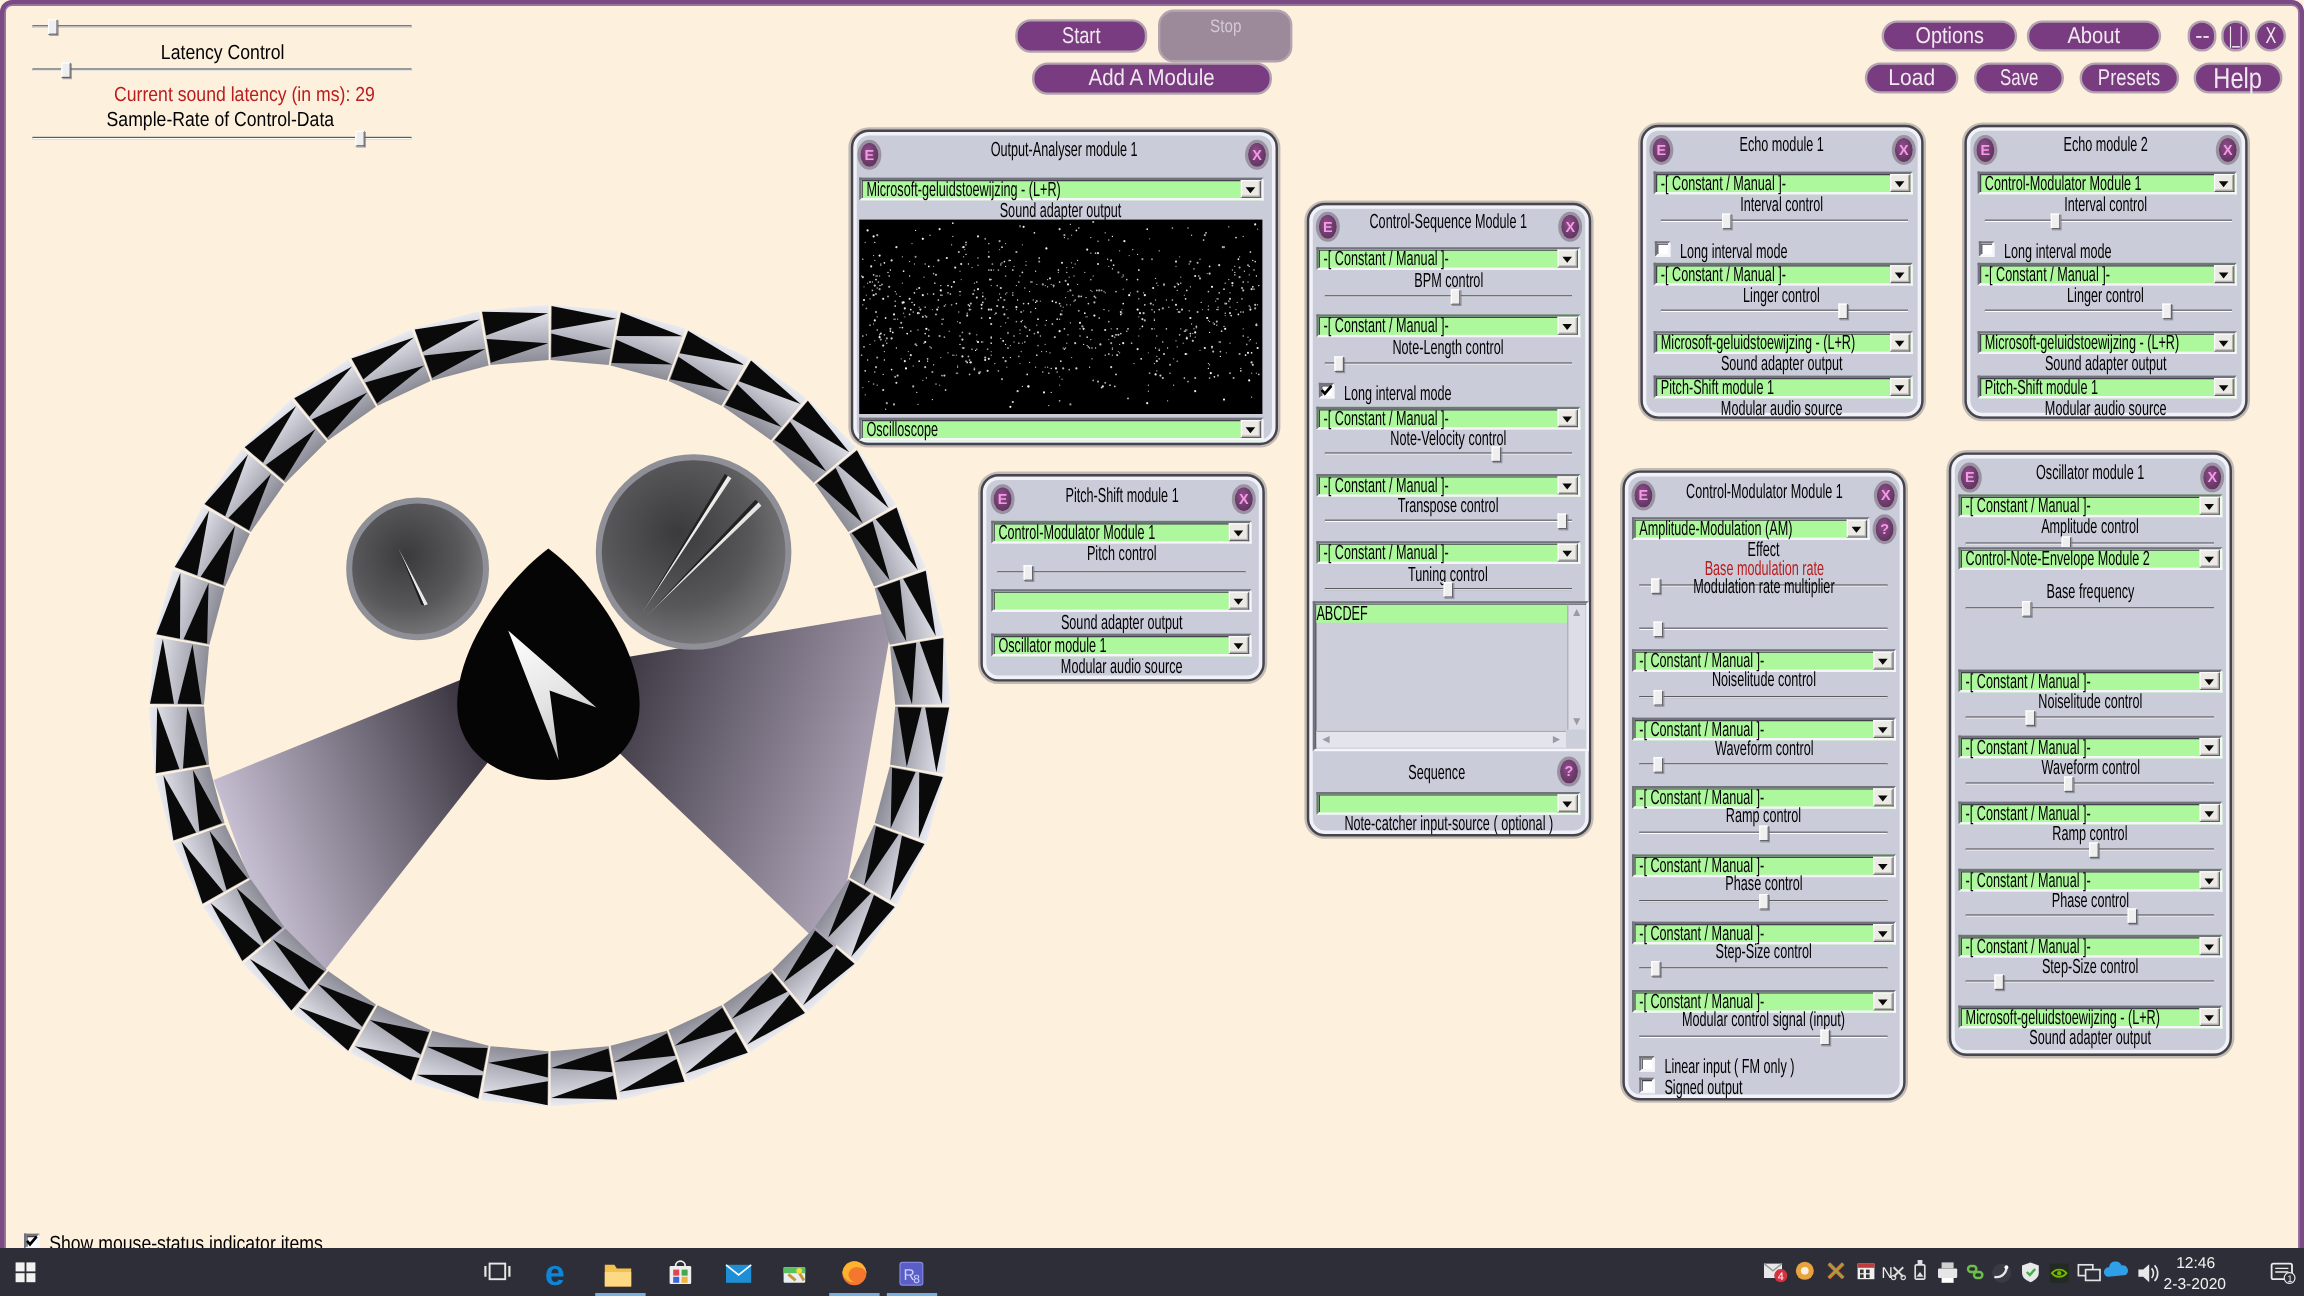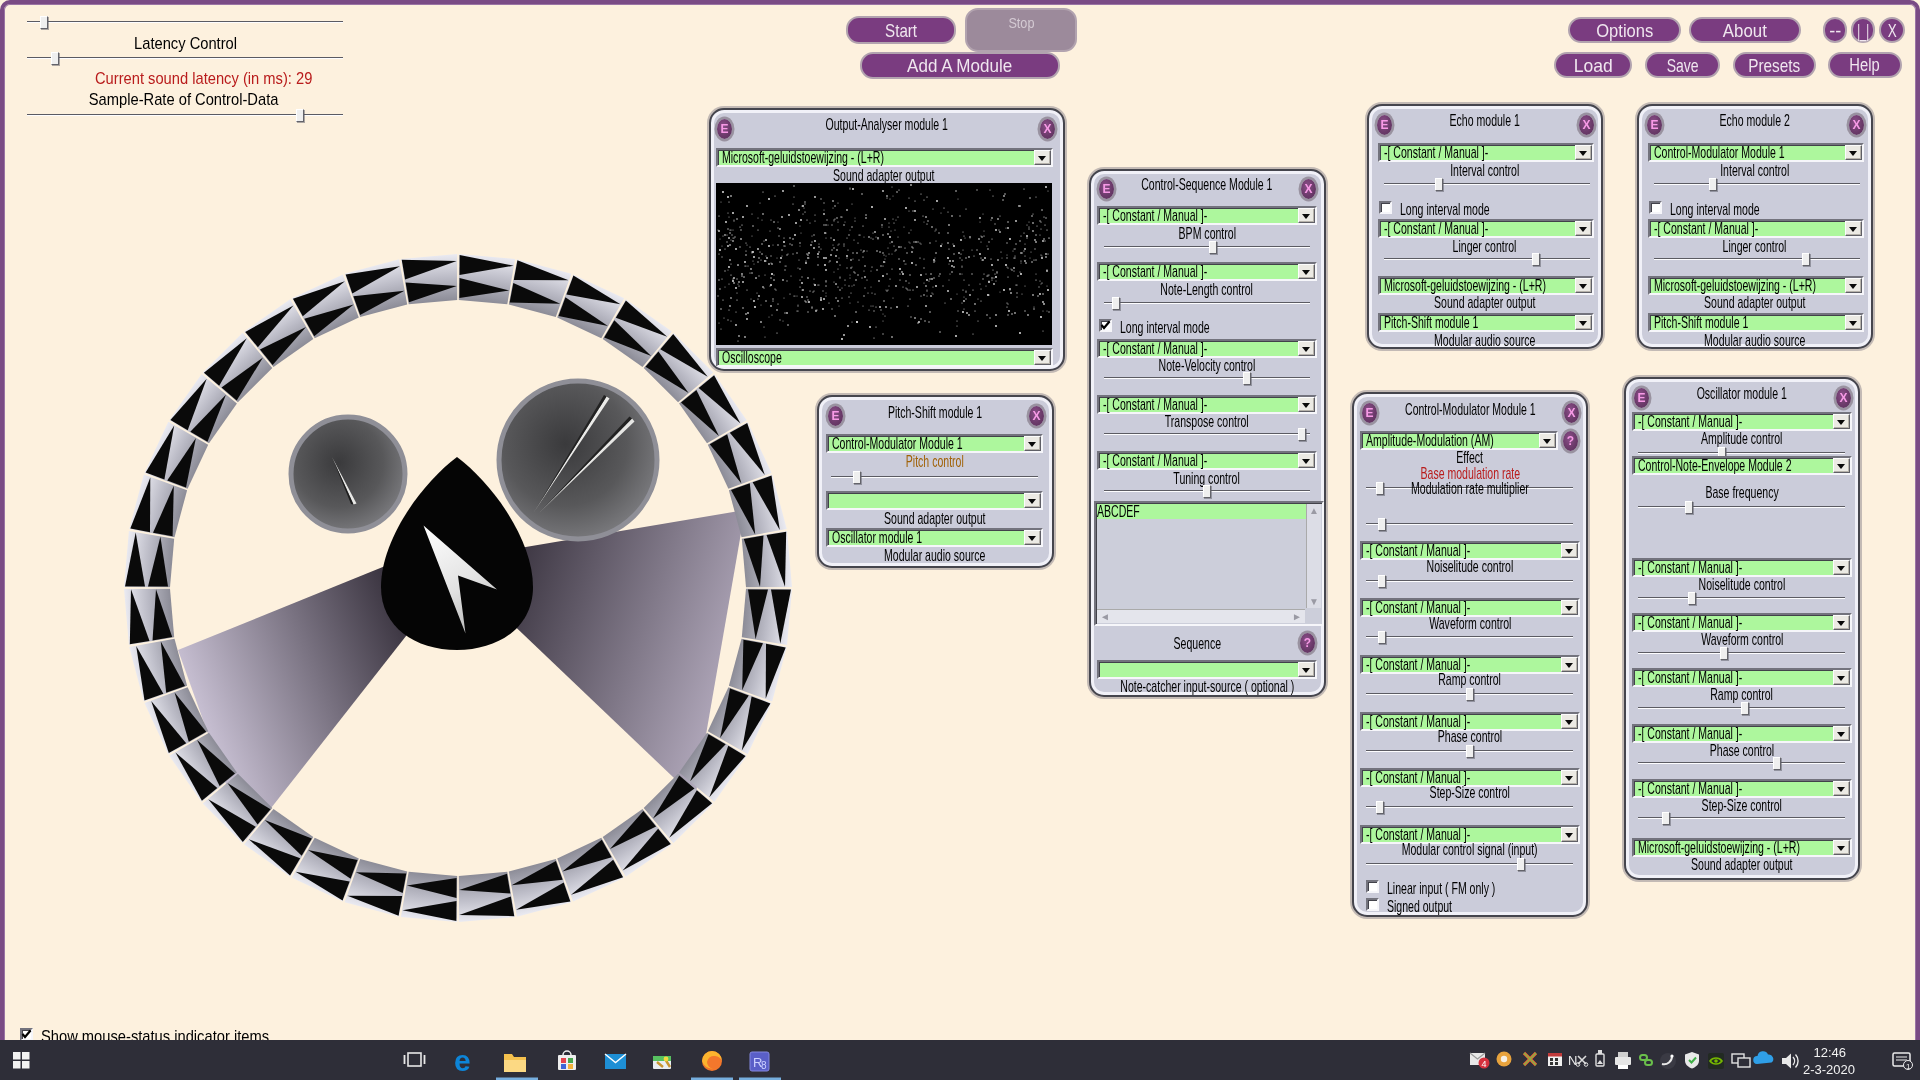--- a/index.html
+++ b/index.html
@@ -45,21 +45,21 @@
 <div class="pb dis" style="left:965px;top:8px;width:112px;height:44px;line-height:25px;font-size:15px;border-radius:13px"><span class="t" style="transform:scale(0.844,1)">Stop</span></div>
 <div class="pb" style="left:860px;top:52px;width:200px;height:27px;line-height:24px;font-size:19px;border-radius:13px"><span class="t" style="transform:scale(0.896,1)">Add A Module</span></div>
 <div class="pb" style="left:1568px;top:17px;width:113px;height:26px;line-height:23px;font-size:19px;border-radius:13px"><span class="t" style="transform:scale(0.871,1)">Options</span></div>
 <div class="pb" style="left:1689px;top:17px;width:112px;height:26px;line-height:23px;font-size:19px;border-radius:13px"><span class="t" style="transform:scale(0.886,1)">About</span></div>
 <div class="pb" style="left:1823px;top:17px;width:24px;height:26px;line-height:23px;font-size:19px;border-radius:12px"><span class="t" style="transform:scale(0.948,1)">--</span></div>
 <div class="pb" style="left:1851px;top:17px;width:24px;height:26px;line-height:23px;font-size:19px;border-radius:12px"><span class="t" style="transform:scale(0.587,1)">|_|</span></div>
 <div class="pb" style="left:1879px;top:17px;width:26px;height:26px;line-height:23px;font-size:19px;border-radius:13px"><span class="t" style="transform:scale(0.710,1)">X</span></div>
 <div class="pb" style="left:1554px;top:52px;width:78px;height:26px;line-height:23px;font-size:19px;border-radius:13px"><span class="t" style="transform:scale(0.923,1)">Load</span></div>
 <div class="pb" style="left:1645px;top:52px;width:75px;height:26px;line-height:23px;font-size:19px;border-radius:13px"><span class="t" style="transform:scale(0.739,1)">Save</span></div>
 <div class="pb" style="left:1733px;top:52px;width:83px;height:26px;line-height:23px;font-size:19px;border-radius:13px"><span class="t" style="transform:scale(0.807,1)">Presets</span></div>
-<div class="pb" style="left:1828px;top:52px;width:74px;height:26px;line-height:23px;font-size:18px;border-radius:13px"><span class="t" style="transform:scale(0.819,1)">Help</span></div>
+<div class="pb" style="left:1828px;top:52px;width:74px;height:26px;line-height:23px;font-size:24px;border-radius:13px"><span class="t" style="transform:scale(0.819,1)">Help</span></div>
 <svg class="ab" style="position:absolute;left:108px;top:238px" width="700" height="700" viewBox="0 0 700 700">
     <defs>
 <radialGradient id="rg" cx="350" cy="350" r="334" gradientUnits="userSpaceOnUse">
  <stop offset="0.855" stop-color="#898994"></stop>
         <stop offset="0.93" stop-color="#bbbbc6"></stop>
         <stop offset="1" stop-color="#ebebf2"></stop>
 </radialGradient>
 <linearGradient id="wgR" x1="372" y1="330" x2="637" y2="420" gradientUnits="userSpaceOnUse">
  <stop offset="0" stop-color="#2e2833"></stop>
         <stop offset="1" stop-color="#b3aabd"></stop>
@@ -1132,21 +1132,21 @@
 <div class="pn" style="left:817px;top:395px;width:237px;height:173px"></div>
 <div class="ex" style="left:828px;top:406px;width:15px;height:20px;font-size:12px;line-height:20px">E</div>
 <div class="ex" style="left:1029px;top:406px;width:15px;height:20px;font-size:12px;line-height:20px">X</div>
 <div class="lb" style="left:785px;top:404px;color:#000"><span class="t" style="transform:scale(0.62,1)">Pitch-Shift module 1</span></div>
 <div class="dd" style="left:826px;top:434px;width:217px">
     <span class="t ddt" style="transform:scale(0.62,1)">Control-Modulator Module 1</span>
     <span class="ddb">
       <i></i>
     </span>
   </div>
-<div class="lb" style="left:785px;top:453px;color:#a16207"><span class="t" style="transform:scale(0.62,1)">Pitch control</span></div>
+<div class="lb" style="left:785px;top:453px;color:#000000"><span class="t" style="transform:scale(0.62,1)">Pitch control</span></div>
 <div class="sl" style="left:831px;top:471px;width:207px">
     <i class="tr"></i>
     <i class="th" style="left:22px"></i>
   </div>
 <div class="dd" style="left:826px;top:491px;width:217px">
     <span class="t ddt" style="transform:scale(0.62,1)"></span>
     <span class="ddb">
       <i></i>
     </span>
   </div>

